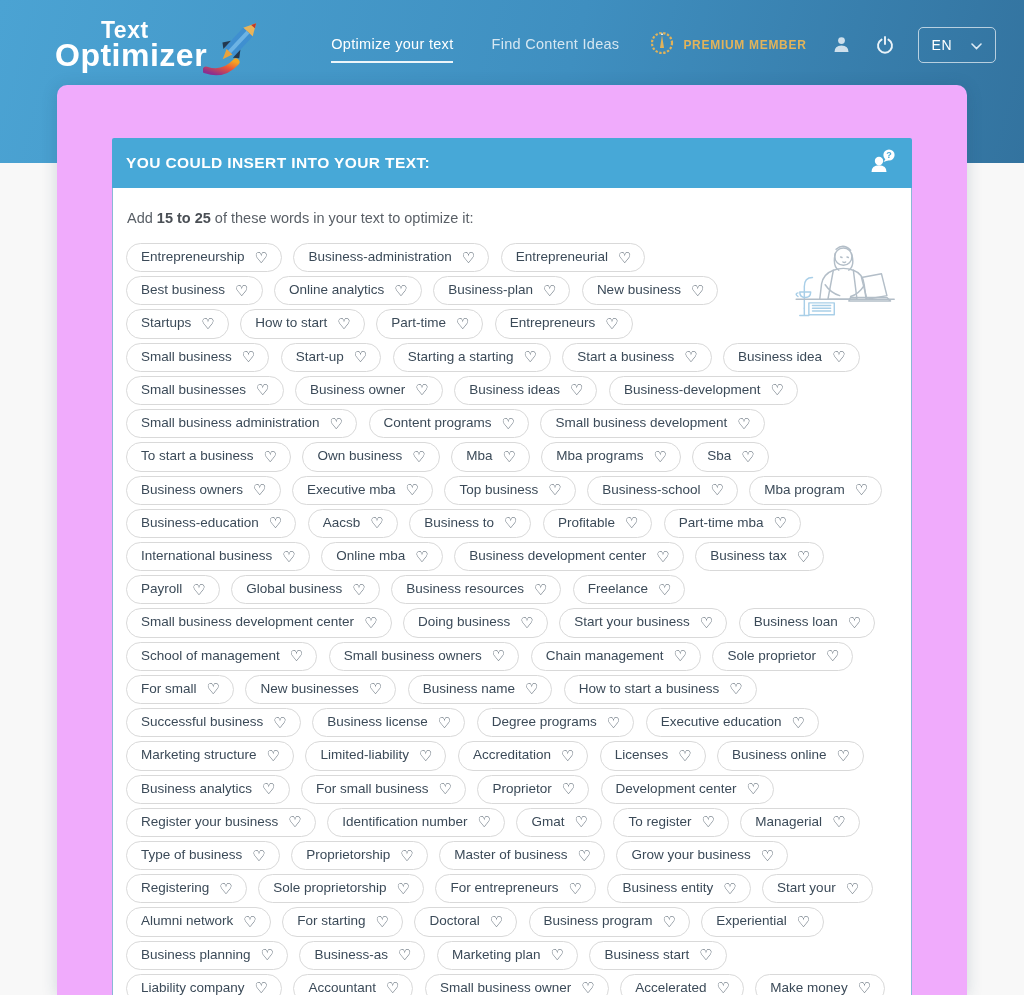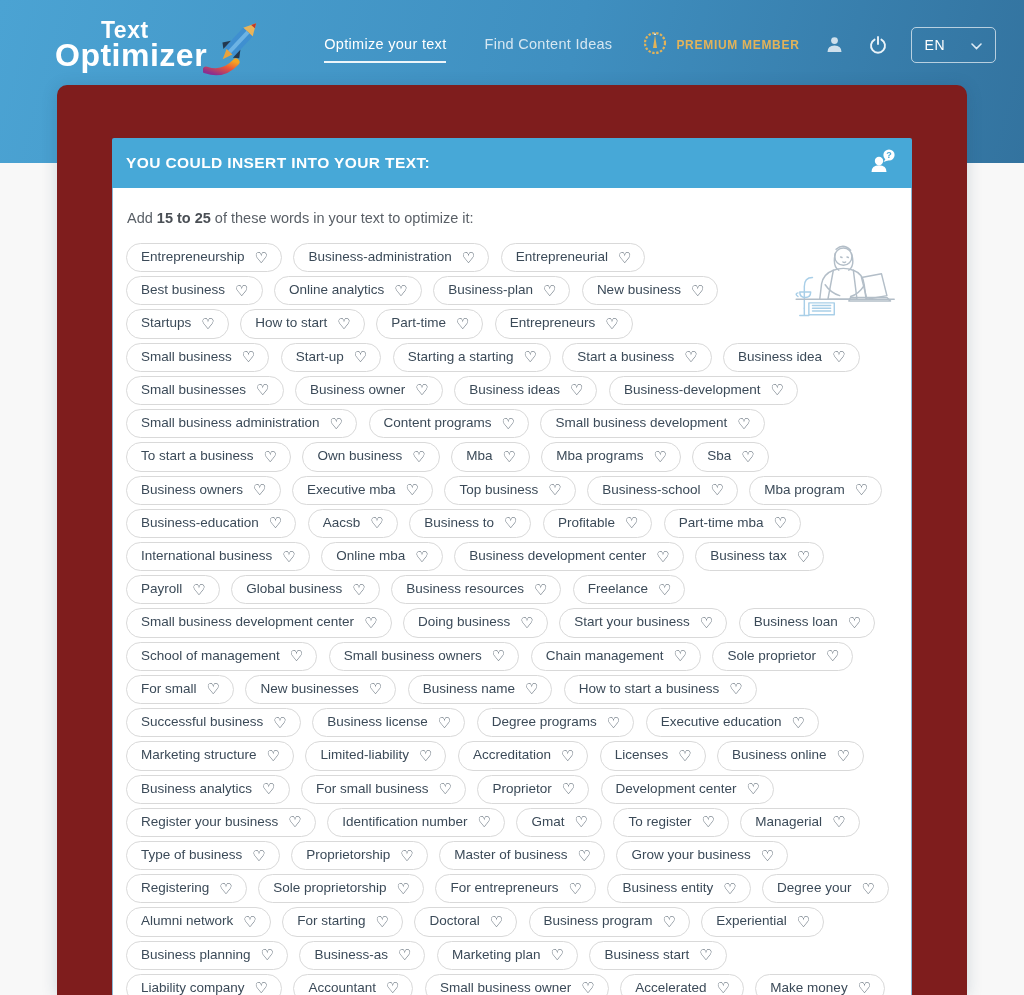--- a/index.html
+++ b/index.html
@@ -20,27 +20,27 @@
 
   .nav { margin-left:auto; display:flex; align-items:flex-start; gap:38px; }
   .nav-item { font-size:14.5px; letter-spacing:.3px; color:rgba(255,255,255,.78); cursor:pointer; padding-bottom:2px; }
   .nav-item.active { color:#fff; border-bottom:2px solid rgba(255,255,255,.9); padding-bottom:9px; margin-bottom:-11px; }
 
   .premium { display:flex; align-items:center; gap:8px; margin-left:30px; }
   .premium-label { color:#e2b35a; font-size:12px; font-weight:bold; letter-spacing:.7px; }
 
   .hdr-icon { margin-left:26px; cursor:pointer; display:flex; align-items:center; }
 
-  .lang { margin-left:24px; display:flex; align-items:center; gap:26px;
+  .lang { margin-left:24px; display:flex; align-items:center; gap:19px;
     border:1px solid rgba(255,255,255,.65); border-radius:5px; padding:8px 13px; cursor:pointer; }
   .lang-code { font-size:14px; letter-spacing:.5px; color:#fff; }
 
   
   .card { position:relative; z-index:2; width:910px; margin:0 auto; height:910px;
-    background:#7f1d1d; border-radius:10px 10px 0 0;
+    background:#f0abfc; border-radius:10px 10px 0 0;
     box-shadow:0 2px 16px rgba(25,60,90,.18); padding:53px 55px 0 55px; }
 
   
   .panel-header { background:#47a8d7; height:50px; display:flex; align-items:center;
     justify-content:space-between; padding:0 15px 0 14px; border-radius:2px 2px 0 0; }
   .panel-title { color:#fff; font-size:15.5px; font-weight:bold; letter-spacing:.4px; }
   .panel-body { border:1px solid #8ab8d6; border-top:none; padding:15px 13px 20px 13px; background:#fff; }
 
   .intro { font-size:14.5px; color:#595f66; margin:7px 0 17px 1px; }
   .intro b { color:#4a4f55; }
@@ -583,21 +583,21 @@
           <span class="chip-label">For entrepreneurs</span>
           <span class="chip-heart">♡</span>
         </button>
       
         <button class="chip">
           <span class="chip-label">Business entity</span>
           <span class="chip-heart">♡</span>
         </button>
       
         <button class="chip">
-          <span class="chip-label">Degree your</span>
+          <span class="chip-label">Start your</span>
           <span class="chip-heart">♡</span>
         </button>
       
         <button class="chip">
           <span class="chip-label">Alumni network</span>
           <span class="chip-heart">♡</span>
         </button>
       
         <button class="chip">
           <span class="chip-label">For starting</span>

